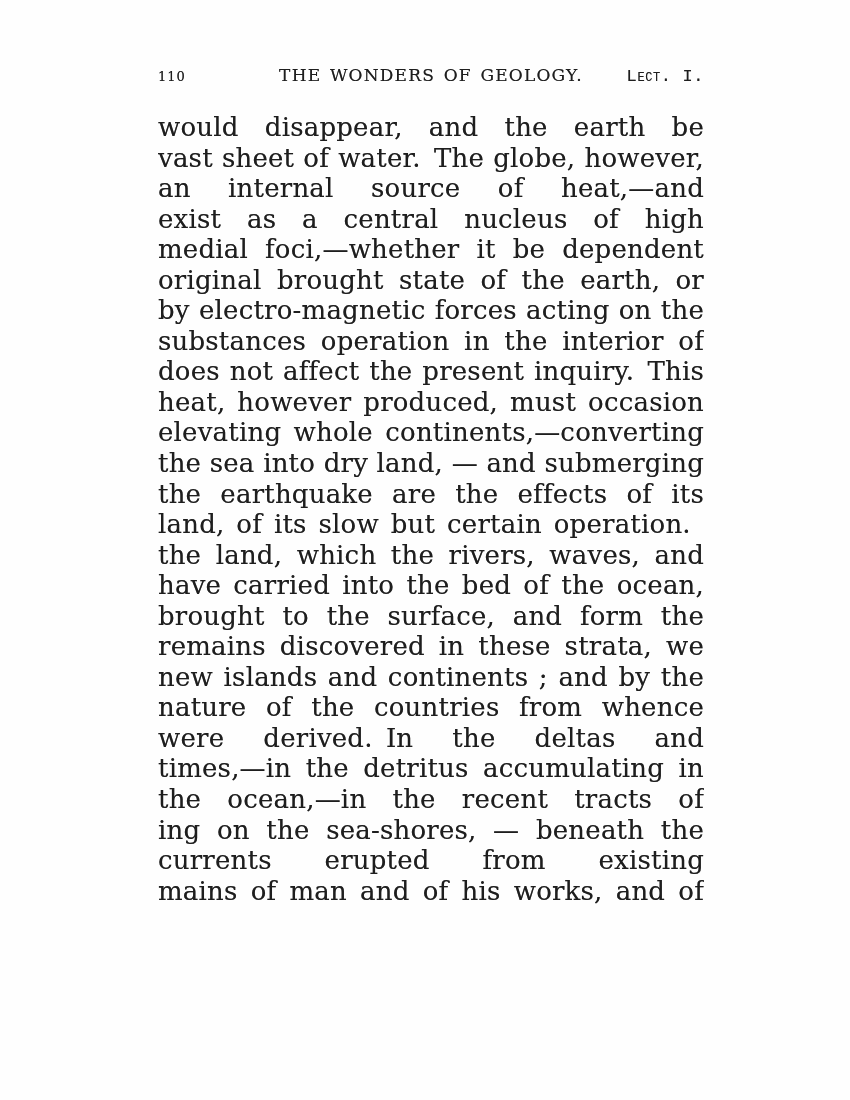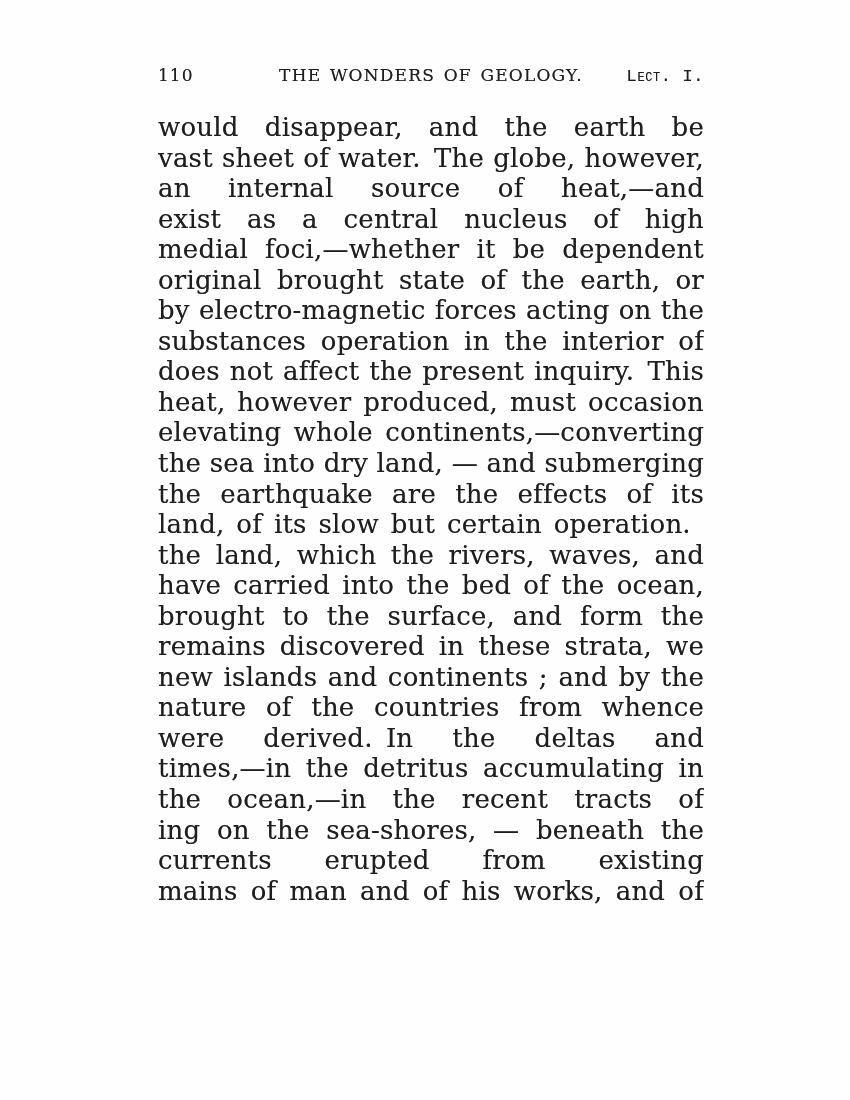--- a/index.html
+++ b/index.html
@@ -27,21 +27,21 @@
     top: 65px;
     width: 546px;
     display: grid;
     grid-template-columns: 1fr auto 1fr;
     align-items: baseline;
     font-size: 17px;
     text-shadow: 0 0 0.5px rgba(25,25,25,0.6);
   }
   .pagenum {
     justify-self: start;
-    font-size: 17px;
+    font-size: 13px;
     letter-spacing: 1px;
   }
   .title {
     justify-self: center;
     letter-spacing: 1.2px;
     word-spacing: 2px;
   }
   .section {
     justify-self: end;
     font-variant: small-caps;

